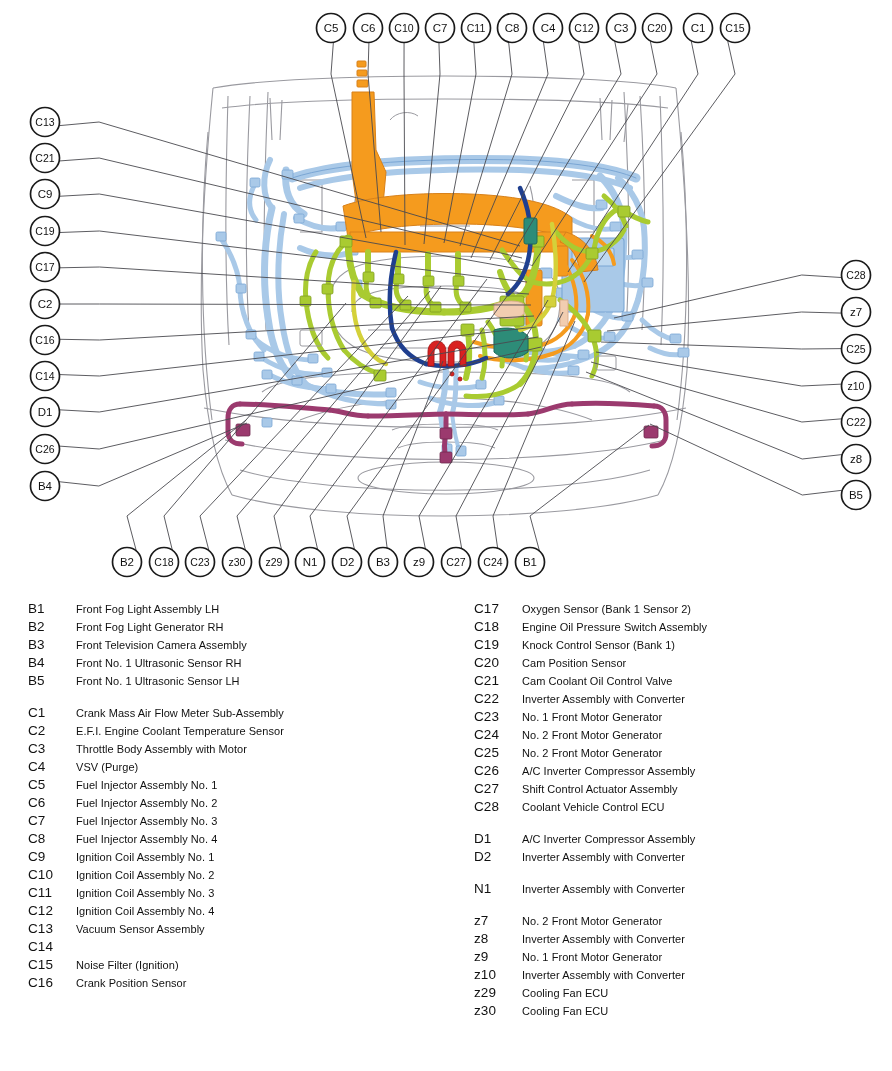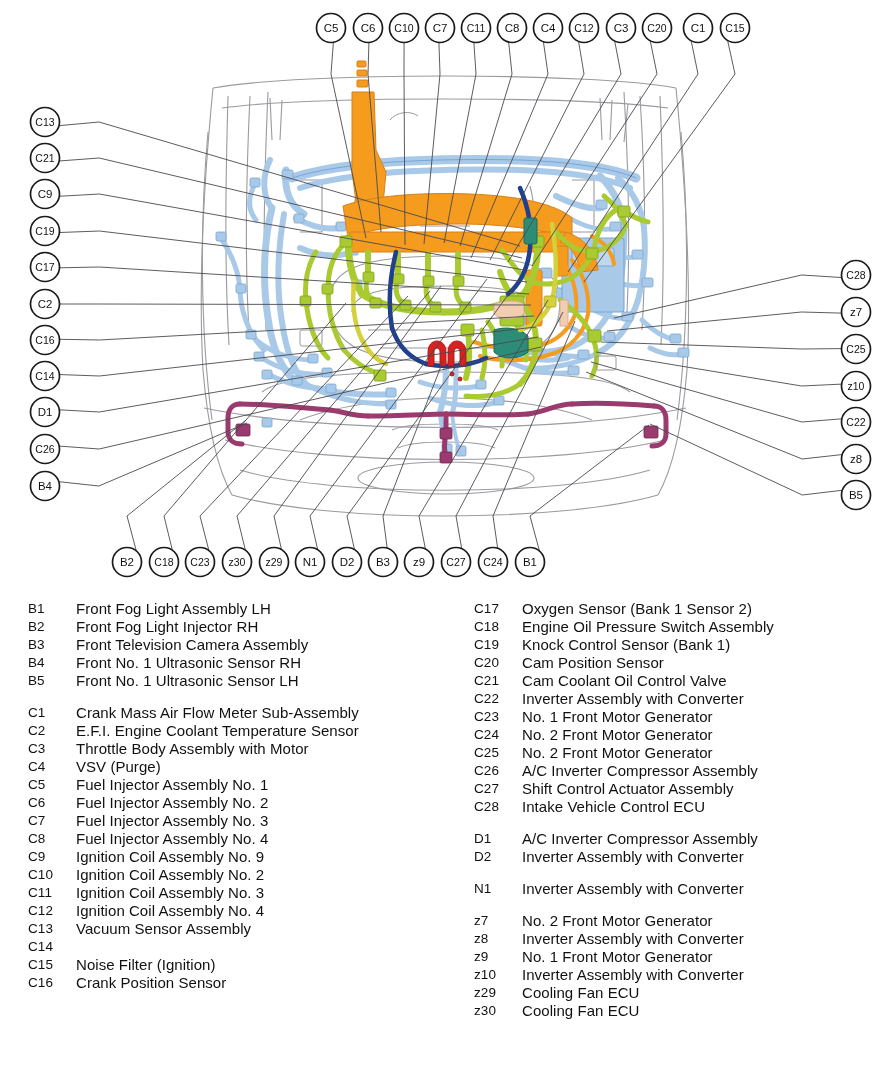--- a/index.html
+++ b/index.html
@@ -16,21 +16,21 @@
   #legend{position:absolute;left:0;top:600px;width:892px;height:471px;}
   .legend-col{position:absolute;top:0;}
   #legend-col-left{left:0;width:446px;}
   #legend-col-right{left:446px;width:446px;}
   .legend-group{margin-bottom:14px;}
   .legend-row{display:flex;align-items:flex-start;height:18px;line-height:18px;}
   .legend-code{
     width:48px;min-width:48px;padding-left:28px;
     font-size:13.5px;letter-spacing:.1px;white-space:nowrap;
   }
-  .legend-label{font-size:15px;letter-spacing:.05px;white-space:nowrap;text-align:right;}
+  .legend-label{font-size:11px;letter-spacing:.05px;white-space:nowrap;text-align:right;}
   #legend-col-right .legend-code{padding-left:28px;}
   .legend-row.cont .legend-code{visibility:hidden;}
 </style>
 </head>
 <body>
 
 <div id="diagram-area">
   <svg id="diagram-svg" viewBox="0 0 892 595" xmlns="http://www.w3.org/2000/svg">
 
     <defs>
@@ -530,21 +530,21 @@
 
 <div id="legend">
   <div class="legend-col" id="legend-col-left">
       <div class="legend-group">
         <div class="legend-row">
           <span class="legend-code">B1</span>
           <span class="legend-label">Front Fog Light Assembly LH</span>
         </div>
         <div class="legend-row">
           <span class="legend-code">B2</span>
-          <span class="legend-label">Front Fog Light Injector RH</span>
+          <span class="legend-label">Front Fog Light Generator RH</span>
         </div>
         <div class="legend-row">
           <span class="legend-code">B3</span>
           <span class="legend-label">Front Television Camera Assembly</span>
         </div>
         <div class="legend-row">
           <span class="legend-code">B4</span>
           <span class="legend-label">Front No. 1 Ultrasonic Sensor RH</span>
         </div>
         <div class="legend-row">
@@ -580,21 +580,21 @@
         <div class="legend-row">
           <span class="legend-code">C7</span>
           <span class="legend-label">Fuel Injector Assembly No. 3</span>
         </div>
         <div class="legend-row">
           <span class="legend-code">C8</span>
           <span class="legend-label">Fuel Injector Assembly No. 4</span>
         </div>
         <div class="legend-row">
           <span class="legend-code">C9</span>
-          <span class="legend-label">Ignition Coil Assembly No. 9</span>
+          <span class="legend-label">Ignition Coil Assembly No. 1</span>
         </div>
         <div class="legend-row">
           <span class="legend-code">C10</span>
           <span class="legend-label">Ignition Coil Assembly No. 2</span>
         </div>
         <div class="legend-row">
           <span class="legend-code">C11</span>
           <span class="legend-label">Ignition Coil Assembly No. 3</span>
         </div>
         <div class="legend-row">
@@ -659,21 +659,21 @@
         <div class="legend-row">
           <span class="legend-code">C26</span>
           <span class="legend-label">A/C Inverter Compressor Assembly</span>
         </div>
         <div class="legend-row">
           <span class="legend-code">C27</span>
           <span class="legend-label">Shift Control Actuator Assembly</span>
         </div>
         <div class="legend-row">
           <span class="legend-code">C28</span>
-          <span class="legend-label">Intake Vehicle Control ECU</span>
+          <span class="legend-label">Coolant Vehicle Control ECU</span>
         </div>
       </div>
       <div class="legend-group">
         <div class="legend-row">
           <span class="legend-code">D1</span>
           <span class="legend-label">A/C Inverter Compressor Assembly</span>
         </div>
         <div class="legend-row">
           <span class="legend-code">D2</span>
           <span class="legend-label">Inverter Assembly with Converter</span>

